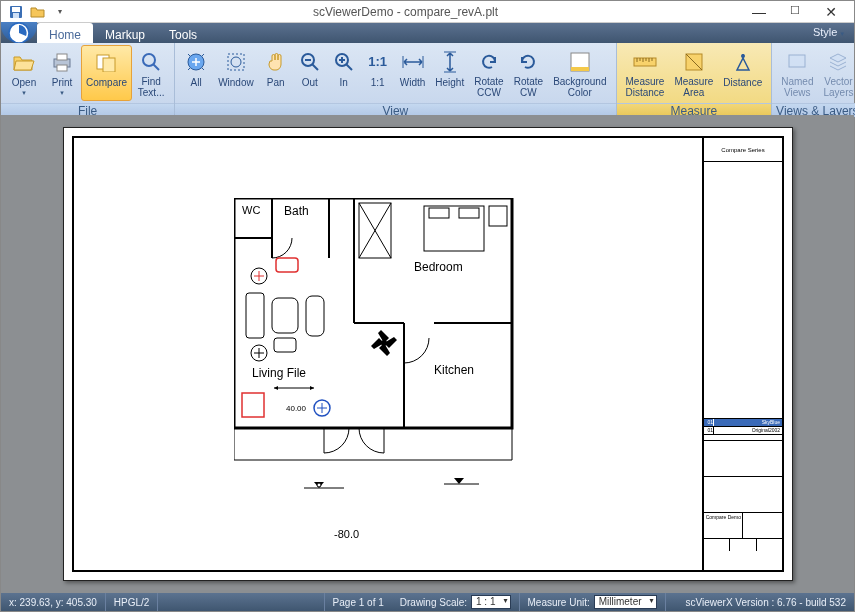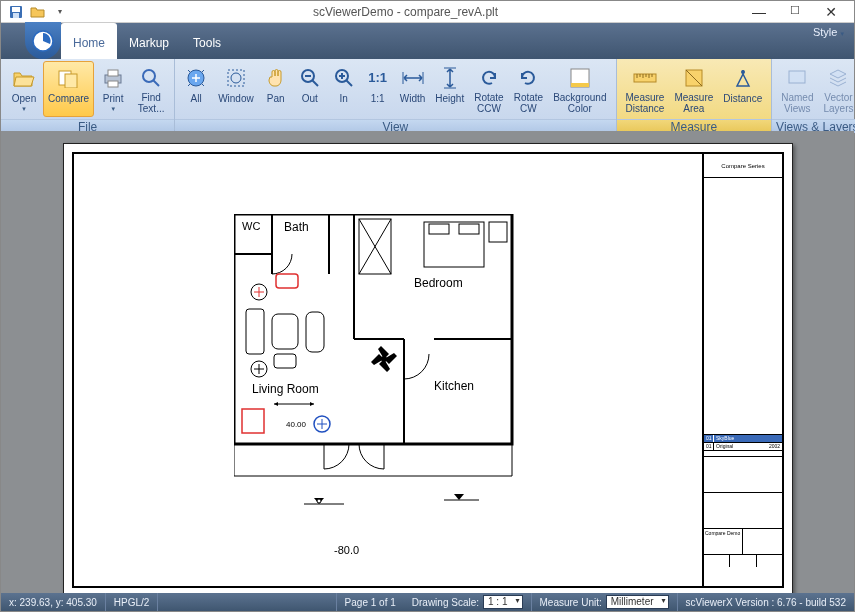--- a/index.html
+++ b/index.html
@@ -4,37 +4,37 @@
 <style>
   * { box-sizing: border-box; margin: 0; padding: 0; }
   body { font-family: "Segoe UI", Tahoma, sans-serif; font-size: 11px; background: #fff; overflow: hidden; }
   .window { width: 855px; height: 612px; display: flex; flex-direction: column; border: 1px solid #888; background: #f0f0f0; }
   .titlebar { height: 22px; background: #fff; display: flex; align-items: center; border-bottom: 1px solid #ccc; }
   .qat { display:flex; align-items:center; gap:4px; padding:0 6px; }
   .qat .qat-item { width:18px; height:18px; display:flex; align-items:center; justify-content:center;}
   .titlebar .title { flex:1; text-align:center; color:#555; font-size:12px;}
   .win-controls { display:flex; gap:10px; padding:0 10px; color:#333;}
   .win-controls div { width:26px; text-align:center; font-size:14px;}
-  .ribbon-tabs { height:36px; background: linear-gradient(#5b718f,#3f5570); display:flex; align-items:stretch; color:#fff; font-size:12px;padding-left:24px;}
+  .ribbon-tabs { height:20px; background: linear-gradient(#5b718f,#3f5570); display:flex; align-items:stretch; color:#fff; font-size:12px;}
   .app-btn { width:36px; background: linear-gradient(#4a80c4,#2a5a9a); display:flex; align-items:center; justify-content:center; border-radius:0 0 18px 18px; margin-top:-1px;}
   .tab { padding:3px 12px 0 12px; display:flex; align-items:center;}
   .tab.active { background:#fff; color:#4a6a9a; border-radius:3px 3px 0 0;}
   .style-btn { margin-left:auto; padding:3px 10px; font-size:11px; color:#e8eefb;}
   .ribbon { background: linear-gradient(#dbe6f4,#c5d5ec); border-bottom:1px solid #a0b6d6; display:flex; height:72px;}
   .group { border-right:1px solid #a9bdd8; display:flex; flex-direction:column; }
   .group-body { flex:1; display:flex; align-items:flex-start; padding:2px 4px;}
   .group-label { height:14px; background: linear-gradient(#c4d8f0,#b0c6e5); text-align:center; font-size:12px; color:#3a5b84; border-top:1px solid #b3c6e0;}
   .rbtn { display:flex; flex-direction:column; align-items:center; justify-content:flex-start; padding:2px 4px; min-width:38px; height:56px; border:1px solid transparent; border-radius:3px; color:#2a4878; font-size:10px; line-height:1.1; text-align:center;}
   .rbtn.active { background: linear-gradient(#ffe9a7,#ffc94a); border:1px solid #e6a23a;}
   .rbtn .ic { width:24px; height:24px; margin:2px 0 3px 0; display:flex; align-items:center; justify-content:center;}
   .rbtn.small { min-width:34px;}
   .drop-arrow { font-size:7px; color:#3a5b84; margin-top:1px;}
   .canvas-area { flex:1; background:#8c8f92; position:relative; overflow:hidden;}
   .sheet { position:absolute; left:62px; top:12px; width:730px; height:454px; background:#fff; border:1px solid #222; box-shadow:2px 2px 4px rgba(0,0,0,0.4);}
-  .sheet-inner { position:absolute; left:8px; top:8px; right:8px; bottom:8px; border:2px solid #000;}
+  .sheet-inner { position:absolute; left:8px; top:8px; right:8px; bottom:8px; border:2px solid #000;text-align:right;}
   .title-block { position:absolute; right:0; top:0; bottom:0; width:80px; border-left:2px solid #000;}
   .tb-head { height:24px; border-bottom:1px solid #000; display:flex; align-items:center; justify-content:center; font-size:6px;}
   .tb-sec { border-top:1px solid #000; position:absolute; left:0; right:0;}
   .tb-row { border-bottom:1px solid #000; height:8px; font-size:5px; padding:0 2px; display:flex;}
   .plan { position:absolute; left:160px; top:60px; width:300px; height:268px; }
   .room-label { position:absolute; font-family: Arial; font-size:12px; color:#000;}
   .statusbar { height:18px; background: linear-gradient(#5c7390,#3f5670); color:#e8eef7; display:flex; align-items:center; font-size:10px; }
   .status-seg { padding:8px 8px; border-right:1px solid #6a80a0; height:100%; display:flex; align-items:center; gap:4px;}
   .status-seg.right { margin-left:auto; border-left:1px solid #6a80a0; border-right:none;}
   .combo { background:#fff; color:#333; height:14px; padding:0 14px 0 4px; font-size:10px; border:1px solid #2a3c55; position:relative;}
@@ -92,39 +92,39 @@
         <div class="rbtn">
             <div class="ic">
               <svg width="24" height="20">
                 <path d="M2 5h6l2 3h10v10H2z" fill="#f8d26b" stroke="#c79a2a"></path>
                 <path d="M4 9h18l-3 9H2z" fill="#fce29a" stroke="#c79a2a"></path>
               </svg>
             </div>
             <span>Open</span>
             <span class="drop-arrow">▾</span>
           </div>
-        <div class="rbtn active">
-            <div class="ic">
-              <svg width="24" height="20">
-                <rect x="2" y="3" width="12" height="14" fill="#fff" stroke="#c79a2a"></rect>
-                <rect x="8" y="6" width="12" height="14" fill="#ffe9a7" stroke="#c79a2a"></rect>
-              </svg>
-            </div>
-            <span>Compare</span>
-          </div>
         <div class="rbtn">
             <div class="ic">
               <svg width="22" height="20">
                 <rect x="3" y="7" width="16" height="8" fill="#b8c4d6" stroke="#6a7a94"></rect>
                 <rect x="6" y="2" width="10" height="6" fill="#fff" stroke="#888"></rect>
                 <rect x="6" y="13" width="10" height="6" fill="#fff" stroke="#888"></rect>
               </svg>
             </div>
             <span>Print</span>
             <span class="drop-arrow">▾</span>
+          </div>
+        <div class="rbtn active">
+            <div class="ic">
+              <svg width="24" height="20">
+                <rect x="2" y="3" width="12" height="14" fill="#fff" stroke="#c79a2a"></rect>
+                <rect x="8" y="6" width="12" height="14" fill="#ffe9a7" stroke="#c79a2a"></rect>
+              </svg>
+            </div>
+            <span>Compare</span>
           </div>
         <div class="rbtn">
             <div class="ic">
               <svg width="22" height="22">
                 <circle cx="9" cy="9" r="6" fill="none" stroke="#3a6ab8" stroke-width="2"></circle>
                 <line x1="13" y1="13" x2="19" y2="19" stroke="#3a6ab8" stroke-width="2"></line>
               </svg>
             </div>
             <span style="white-space:pre-line;">Find
 Text...</span>
@@ -397,21 +397,21 @@
               <circle cx="0" cy="-3" r="2" fill="#fff" stroke="#000"></circle>
             </g>
             <g transform="translate(225,286)">
               <line x1="-15" y1="0" x2="20" y2="0" stroke="#000"></line>
               <path d="M0 0l-5-6h10z" fill="#000"></path>
             </g>
           </svg>
           <div class="room-label" style="left:8px; top:6px; font-size:11px;">WC</div>
           <div class="room-label" style="left:50px; top:6px;">Bath</div>
           <div class="room-label" style="left:180px; top:62px;">Bedroom</div>
-          <div class="room-label" style="left:18px; top:168px;">Living  Room</div>
+          <div class="room-label" style="left:18px; top:168px;">Living  File</div>
           <div class="room-label" style="left:200px; top:165px;">Kitchen</div>
           <div class="room-label" style="left:52px; top:182px; font-size:8px;margin-top:24px;">40.00</div>
           <div class="room-label" style="left:100px; top:282px; font-size:11px;margin-top:48px;">-80.0</div>
         </div>
 
       </div>
     </div>
   </div>
 
   <div class="statusbar">
@@ -419,16 +419,16 @@
     <div class="status-seg">HPGL/2</div>
     <div class="status-seg right">Page 1 of 1</div>
     <div class="status-seg">
       <span>Drawing Scale:</span>
       <span class="combo">1 : 1</span>
     </div>
     <div class="status-seg">
       <span>Measure Unit:</span>
       <span class="combo">Millimeter</span>
     </div>
-    <div class="status-seg" style="border-right:none;">scViewerX Version : 6.76 - build 532</div>
+    <div class="status-seg" style="border-right:none;margin-left:12px;">scViewerX Version : 6.76 - build 532</div>
   </div>
 
 </div>
 
 </body></html>

